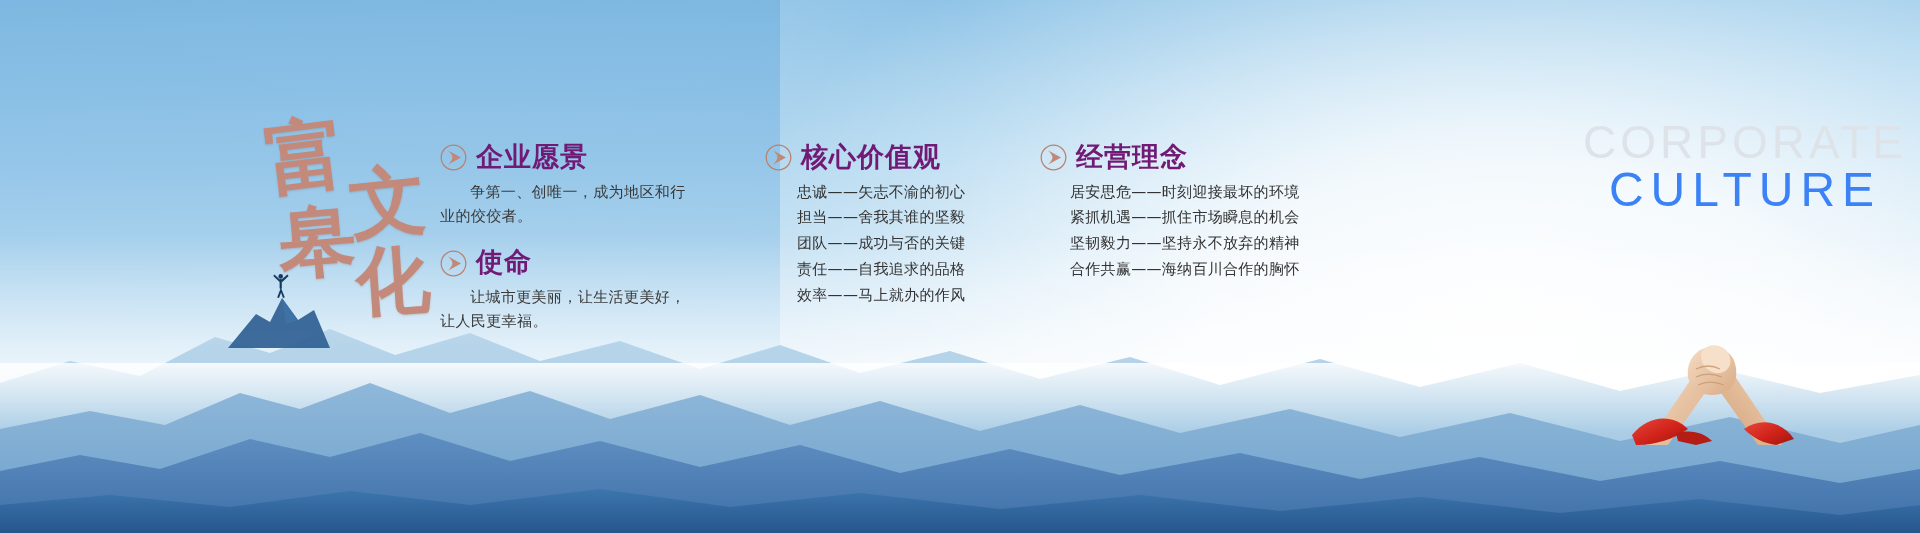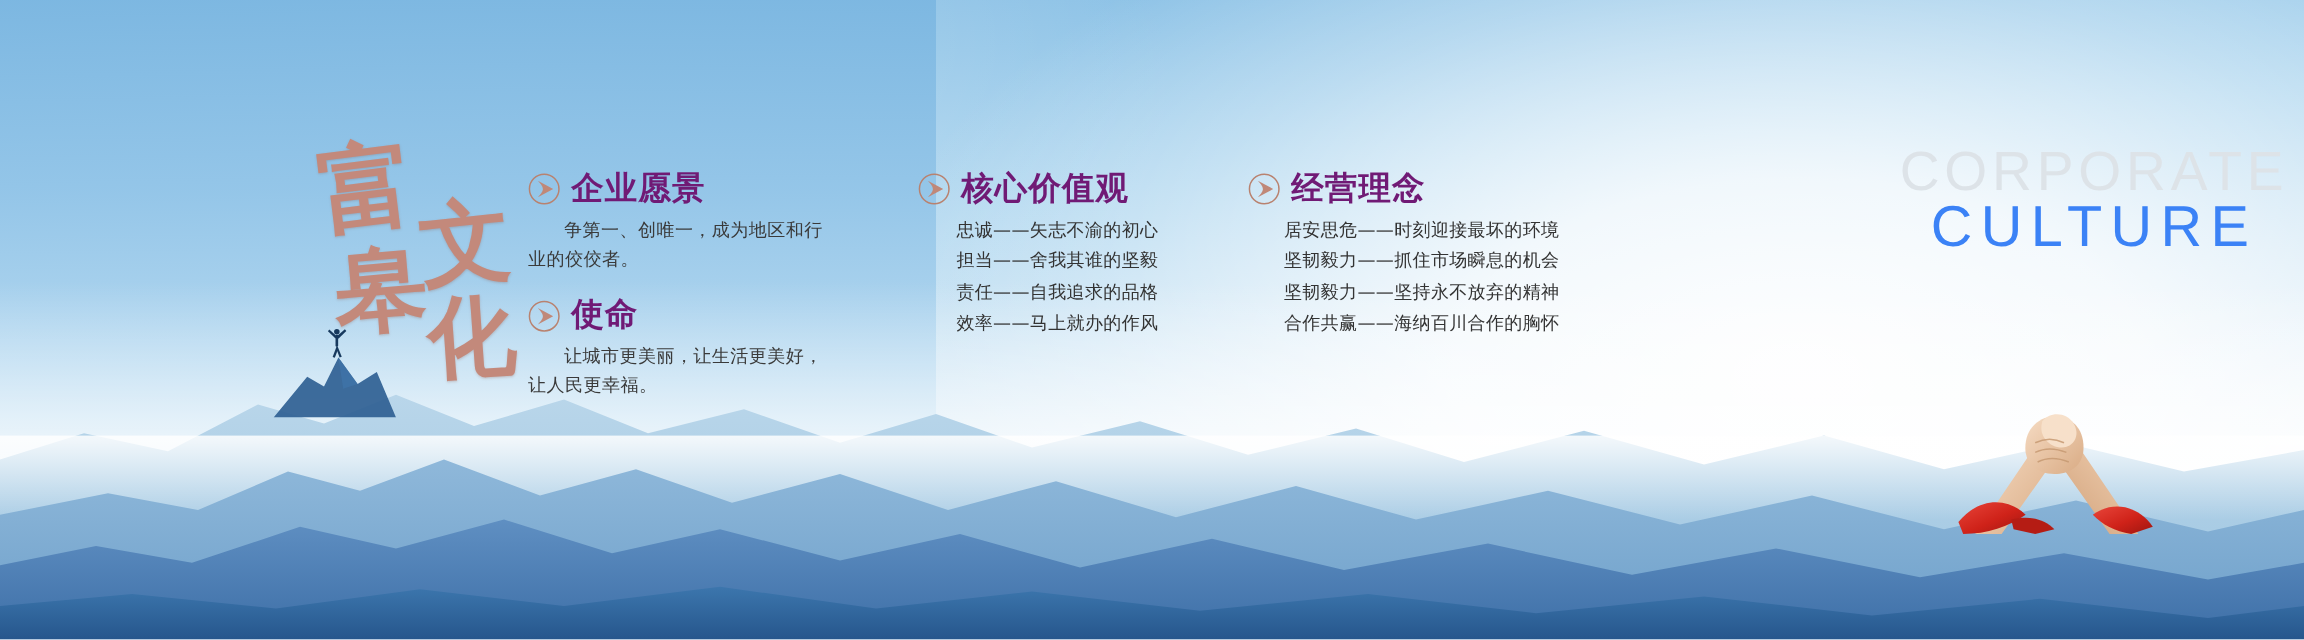--- a/index.html
+++ b/index.html
@@ -269,38 +269,39 @@
           <svg viewBox="0 0 27 27" xmlns="http://www.w3.org/2000/svg">
             <circle cx="13.5" cy="13.5" r="12.3" fill="none" stroke="#b9826f" stroke-width="1.25"></circle>
             <path d="M8.2,6.6 L21,13.5 L8.2,20.4 C11.4,17 12.4,15.2 12.4,13.5 C12.4,11.8 11.4,10 8.2,6.6 Z" fill="#c08878"></path>
           </svg>
         </span>
         <span class="head-title">核心价值观</span>
       </div>
       <div class="lines">
         <div>忠诚——矢志不渝的初心</div>
         <div>担当——舍我其谁的坚毅</div>
+        <div>团队——成功与否的关键</div>
         <div>责任——自我追求的品格</div>
         <div>效率——马上就办的作风</div>
       </div>
     </div>
 
     <div class="col col-philos">
       <div class="head">
         <span class="arrow-icon">
           <svg viewBox="0 0 27 27" xmlns="http://www.w3.org/2000/svg">
             <circle cx="13.5" cy="13.5" r="12.3" fill="none" stroke="#b9826f" stroke-width="1.25"></circle>
             <path d="M8.2,6.6 L21,13.5 L8.2,20.4 C11.4,17 12.4,15.2 12.4,13.5 C12.4,11.8 11.4,10 8.2,6.6 Z" fill="#c08878"></path>
           </svg>
         </span>
         <span class="head-title">经营理念</span>
       </div>
       <div class="lines">
         <div>居安思危——时刻迎接最坏的环境</div>
-        <div>坚韧毅力——抓住市场瞬息的机会</div>
+        <div>紧抓机遇——抓住市场瞬息的机会</div>
         <div>坚韧毅力——坚持永不放弃的精神</div>
         <div>合作共赢——海纳百川合作的胸怀</div>
       </div>
     </div>
 
   </div>
 
 </div>
 
 </body></html>

